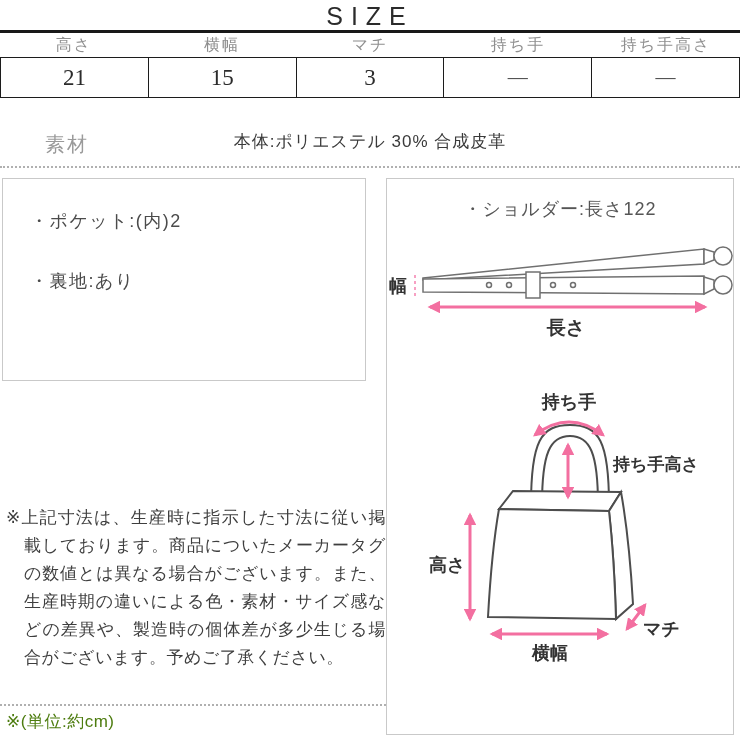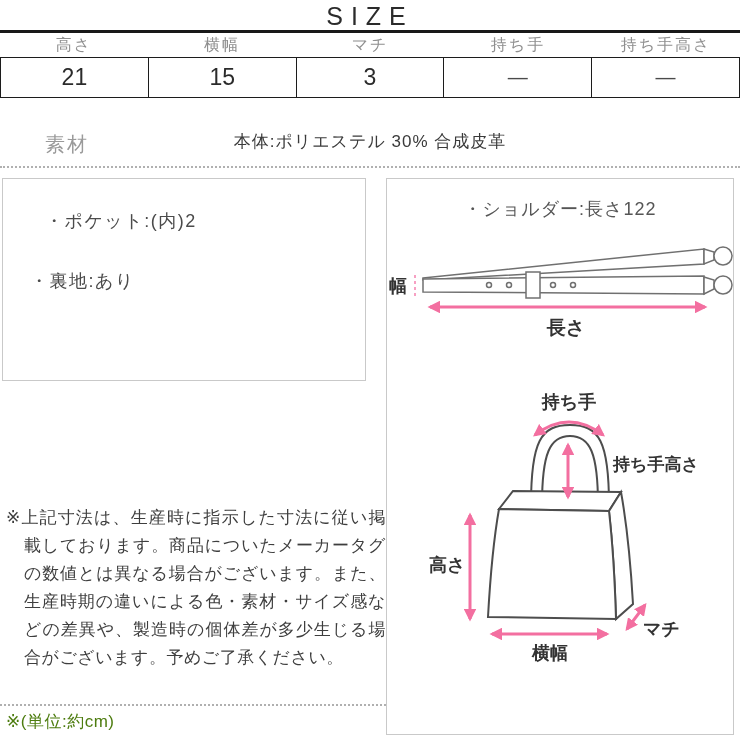--- a/index.html
+++ b/index.html
@@ -21,41 +21,41 @@
   .hdr-cell{
     flex:1 1 20%;display:flex;align-items:center;justify-content:center;
     font-size:16px;color:#8f8f8f;letter-spacing:2px;
   }
   .val-row{
     left:0;top:57px;width:740px;height:41px;display:flex;
     border:1.5px solid #1c1c1c;box-sizing:border-box;background:#fff;
   }
   .val-cell{
     flex:1 1 20%;display:flex;align-items:center;justify-content:center;
-    font-size:23px;color:#2b2b2b;border-right:1.5px solid #1c1c1c;
+    font-size:23px;color:#2b2b2b;border-right:1.5px solid #1c1c1c;font-family:Liberation Serif, serif;
   }
   .val-cell:last-child{border-right:none;}
   .val-cell.dash{font-size:20px;color:#4a4a4a;}
 
   
   .mat-label{left:45px;top:131px;font-size:20px;color:#9a9a9a;letter-spacing:2px;}
   .mat-value{left:0;top:130px;width:740px;text-align:center;font-size:17px;color:#3a3a3a;letter-spacing:1px;}
 
   .dotted1{left:0;top:166px;width:740px;height:0;border-top:2px dotted #b0b0b0;}
   .dotted2{left:0;top:704px;width:386px;height:0;border-top:2px dotted #b0b0b0;}
 
   
   .left-box{
     left:2px;top:178px;width:364px;height:203px;
     border:1px solid #c9c9c9;box-sizing:border-box;background:#fff;
   }
   .detail-item{
     position:absolute;left:27px;font-size:18px;color:#4b4b4b;letter-spacing:1.5px;
   }
-  .di-0{top:30px;margin-left:15px;} .di-1{top:90px;} .di-2{top:150px;}
+  .di-0{top:30px;} .di-1{top:90px;} .di-2{top:150px;}
 
   .right-box{
     left:386px;top:178px;width:348px;height:557px;
     border:1px solid #c9c9c9;box-sizing:border-box;background:#fff;
   }
   .shoulder-heading{
     position:absolute;left:0;top:18px;width:346px;text-align:center;
     font-size:18px;color:#555;letter-spacing:1px;
   }
   .strap-svg{position:absolute;left:0;top:40px;}

